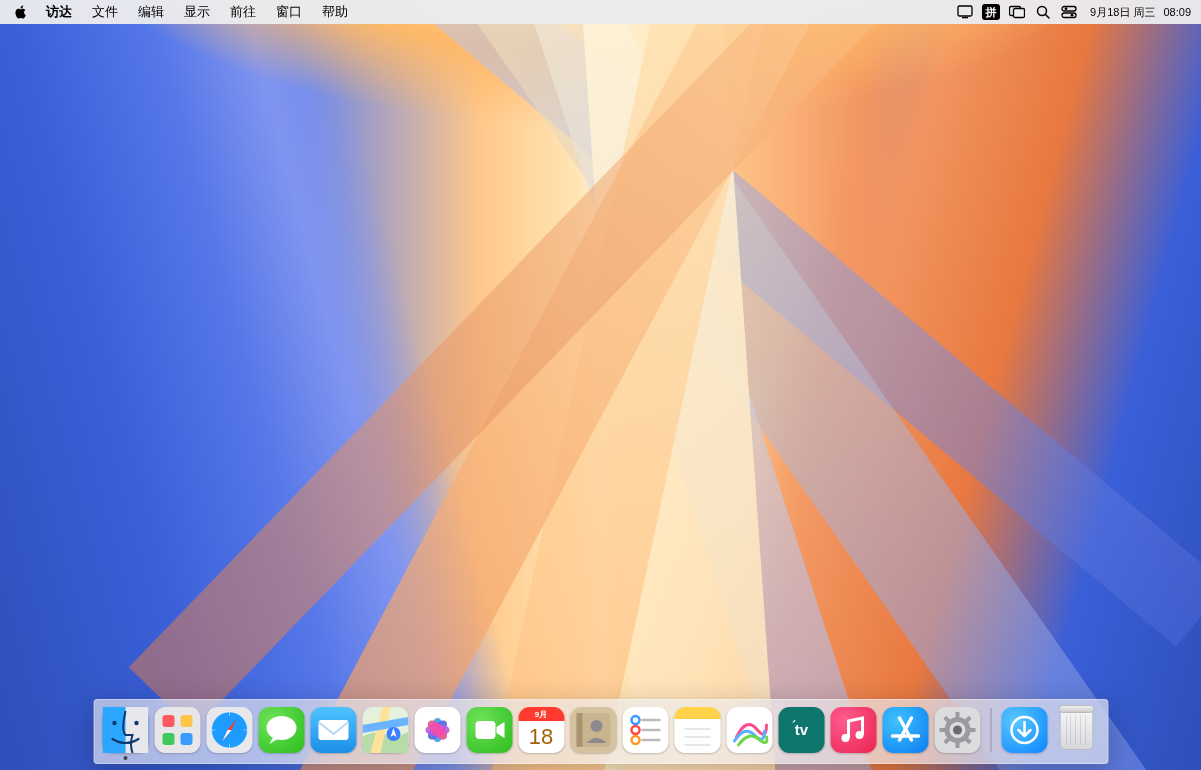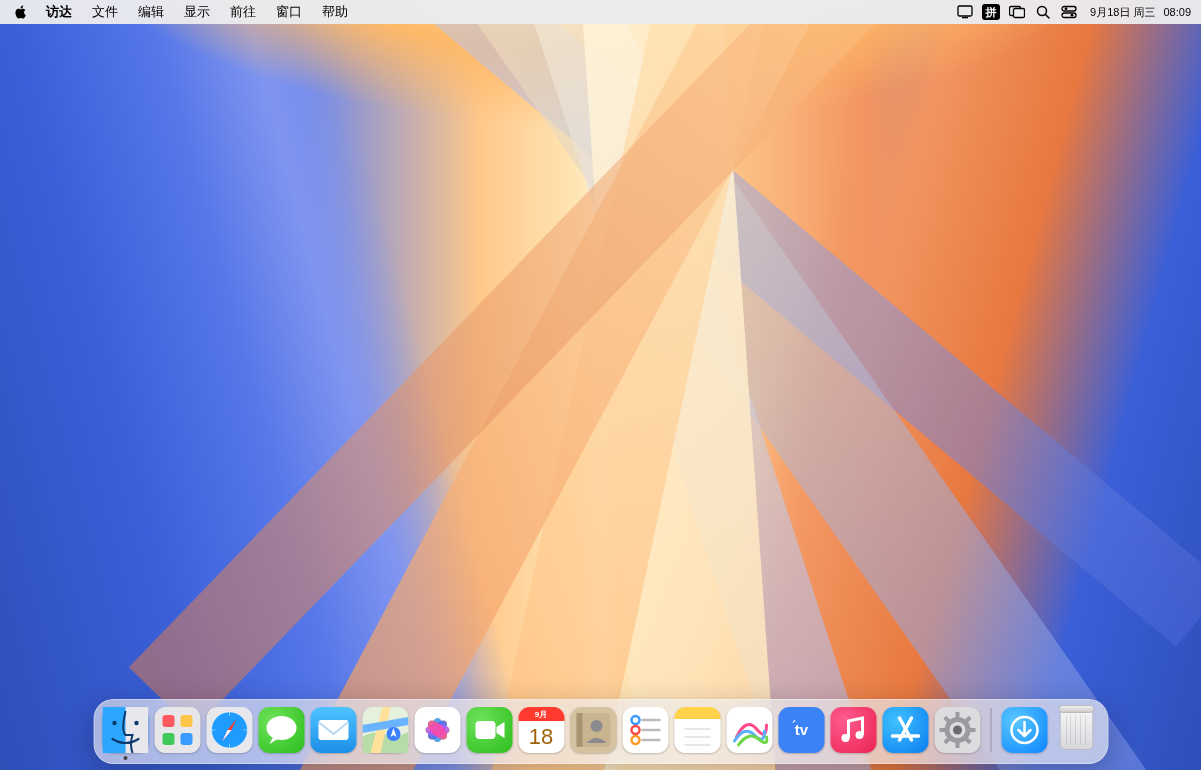--- a/index.html
+++ b/index.html
@@ -77,21 +77,21 @@
     .dock-wrap {
       position: absolute;
       bottom: 6px; left: 50%;
       transform: translateX(-50%);
       z-index: 100;
     }
     .dock {
       background: rgba(235,235,240,0.65);
       backdrop-filter: blur(20px);
       border: 0.5px solid rgba(255,255,255,0.35);
-      border-radius: 20px;
+      border-radius: 4px;
       padding: 7px 8px 10px 8px;
       display: flex;
       align-items: center;
       gap: 6px;
       box-shadow: 0 8px 30px rgba(0,0,0,0.25);
     }
     .dock-sep {
       width: 1px; height: 44px;
       background: rgba(0,0,0,0.25);
       margin: 0 4px;
@@ -122,21 +122,21 @@
     .di-messages { background: radial-gradient(circle at 30% 30%, #6fe25a, #2bbd1c); }
     .di-mail { background: linear-gradient(180deg, #4fc3ff, #1c8fe8); }
     .di-maps { background: #e8f4e0; }
     .di-photos { background: #fff; }
     .di-facetime { background: radial-gradient(circle at 30% 30%, #6fe25a, #2bbd1c); }
     .di-calendar { background: #fff; }
     .di-contacts { background: #d5c2a0; }
     .di-reminders { background: #fff; }
     .di-notes { background: linear-gradient(180deg, #ffd24a 0%, #ffd24a 25%, #fff 25.5%); }
     .di-freeform { background: #fff; }
-    .di-tv { background: #3b82f6; color: #fff; }
+    .di-tv { background: #0f766e; color: #fff; }
     .di-music { background: radial-gradient(circle at 30% 30%, #ff5b8f, #ea2350); }
     .di-appstore { background: radial-gradient(circle at 30% 30%, #3fc1ff, #0b7cf0); }
     .di-settings { background: #dcdcde; }
     .di-downloads { background: radial-gradient(circle at 30% 30%, #5ac8ff, #0a84ff); }
     .di-trash { background: transparent; box-shadow: none; }
 
     .cal-head {
       position: absolute; top: 0; left: 0; right: 0;
       height: 14px; background: #ff3b30; border-radius: 11px 11px 0 0;
       display: flex; align-items: center; justify-content: center;

